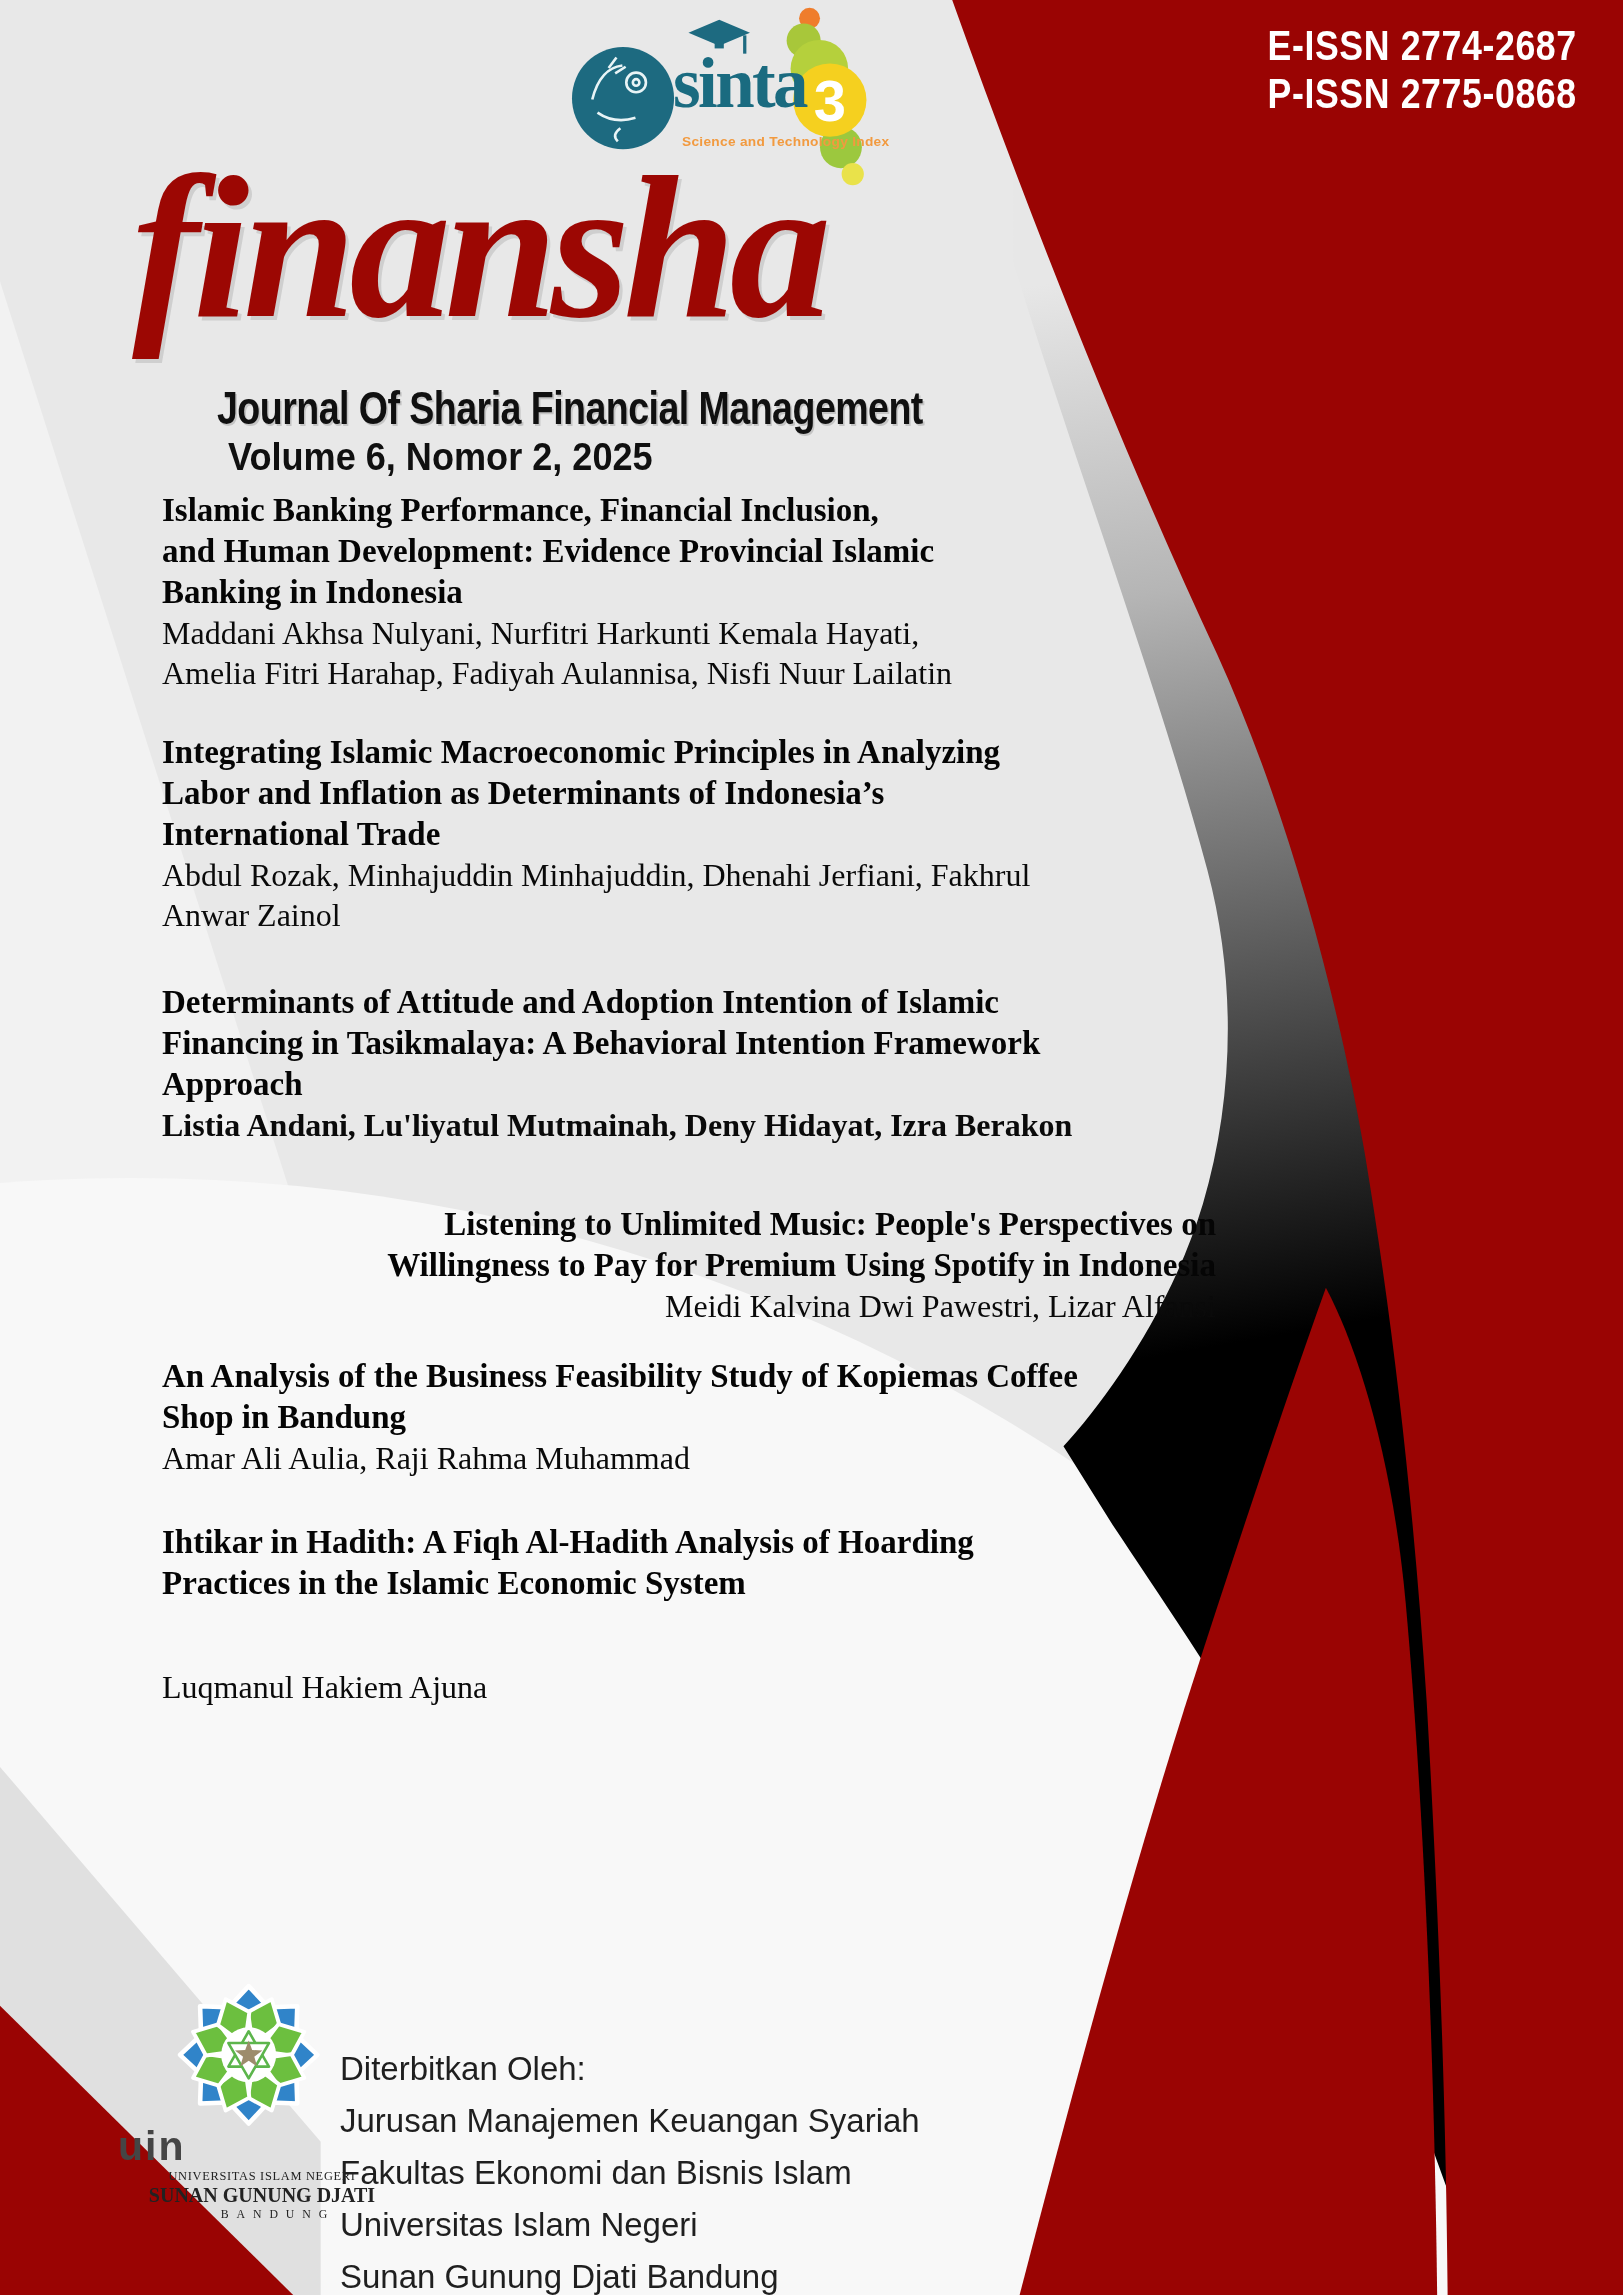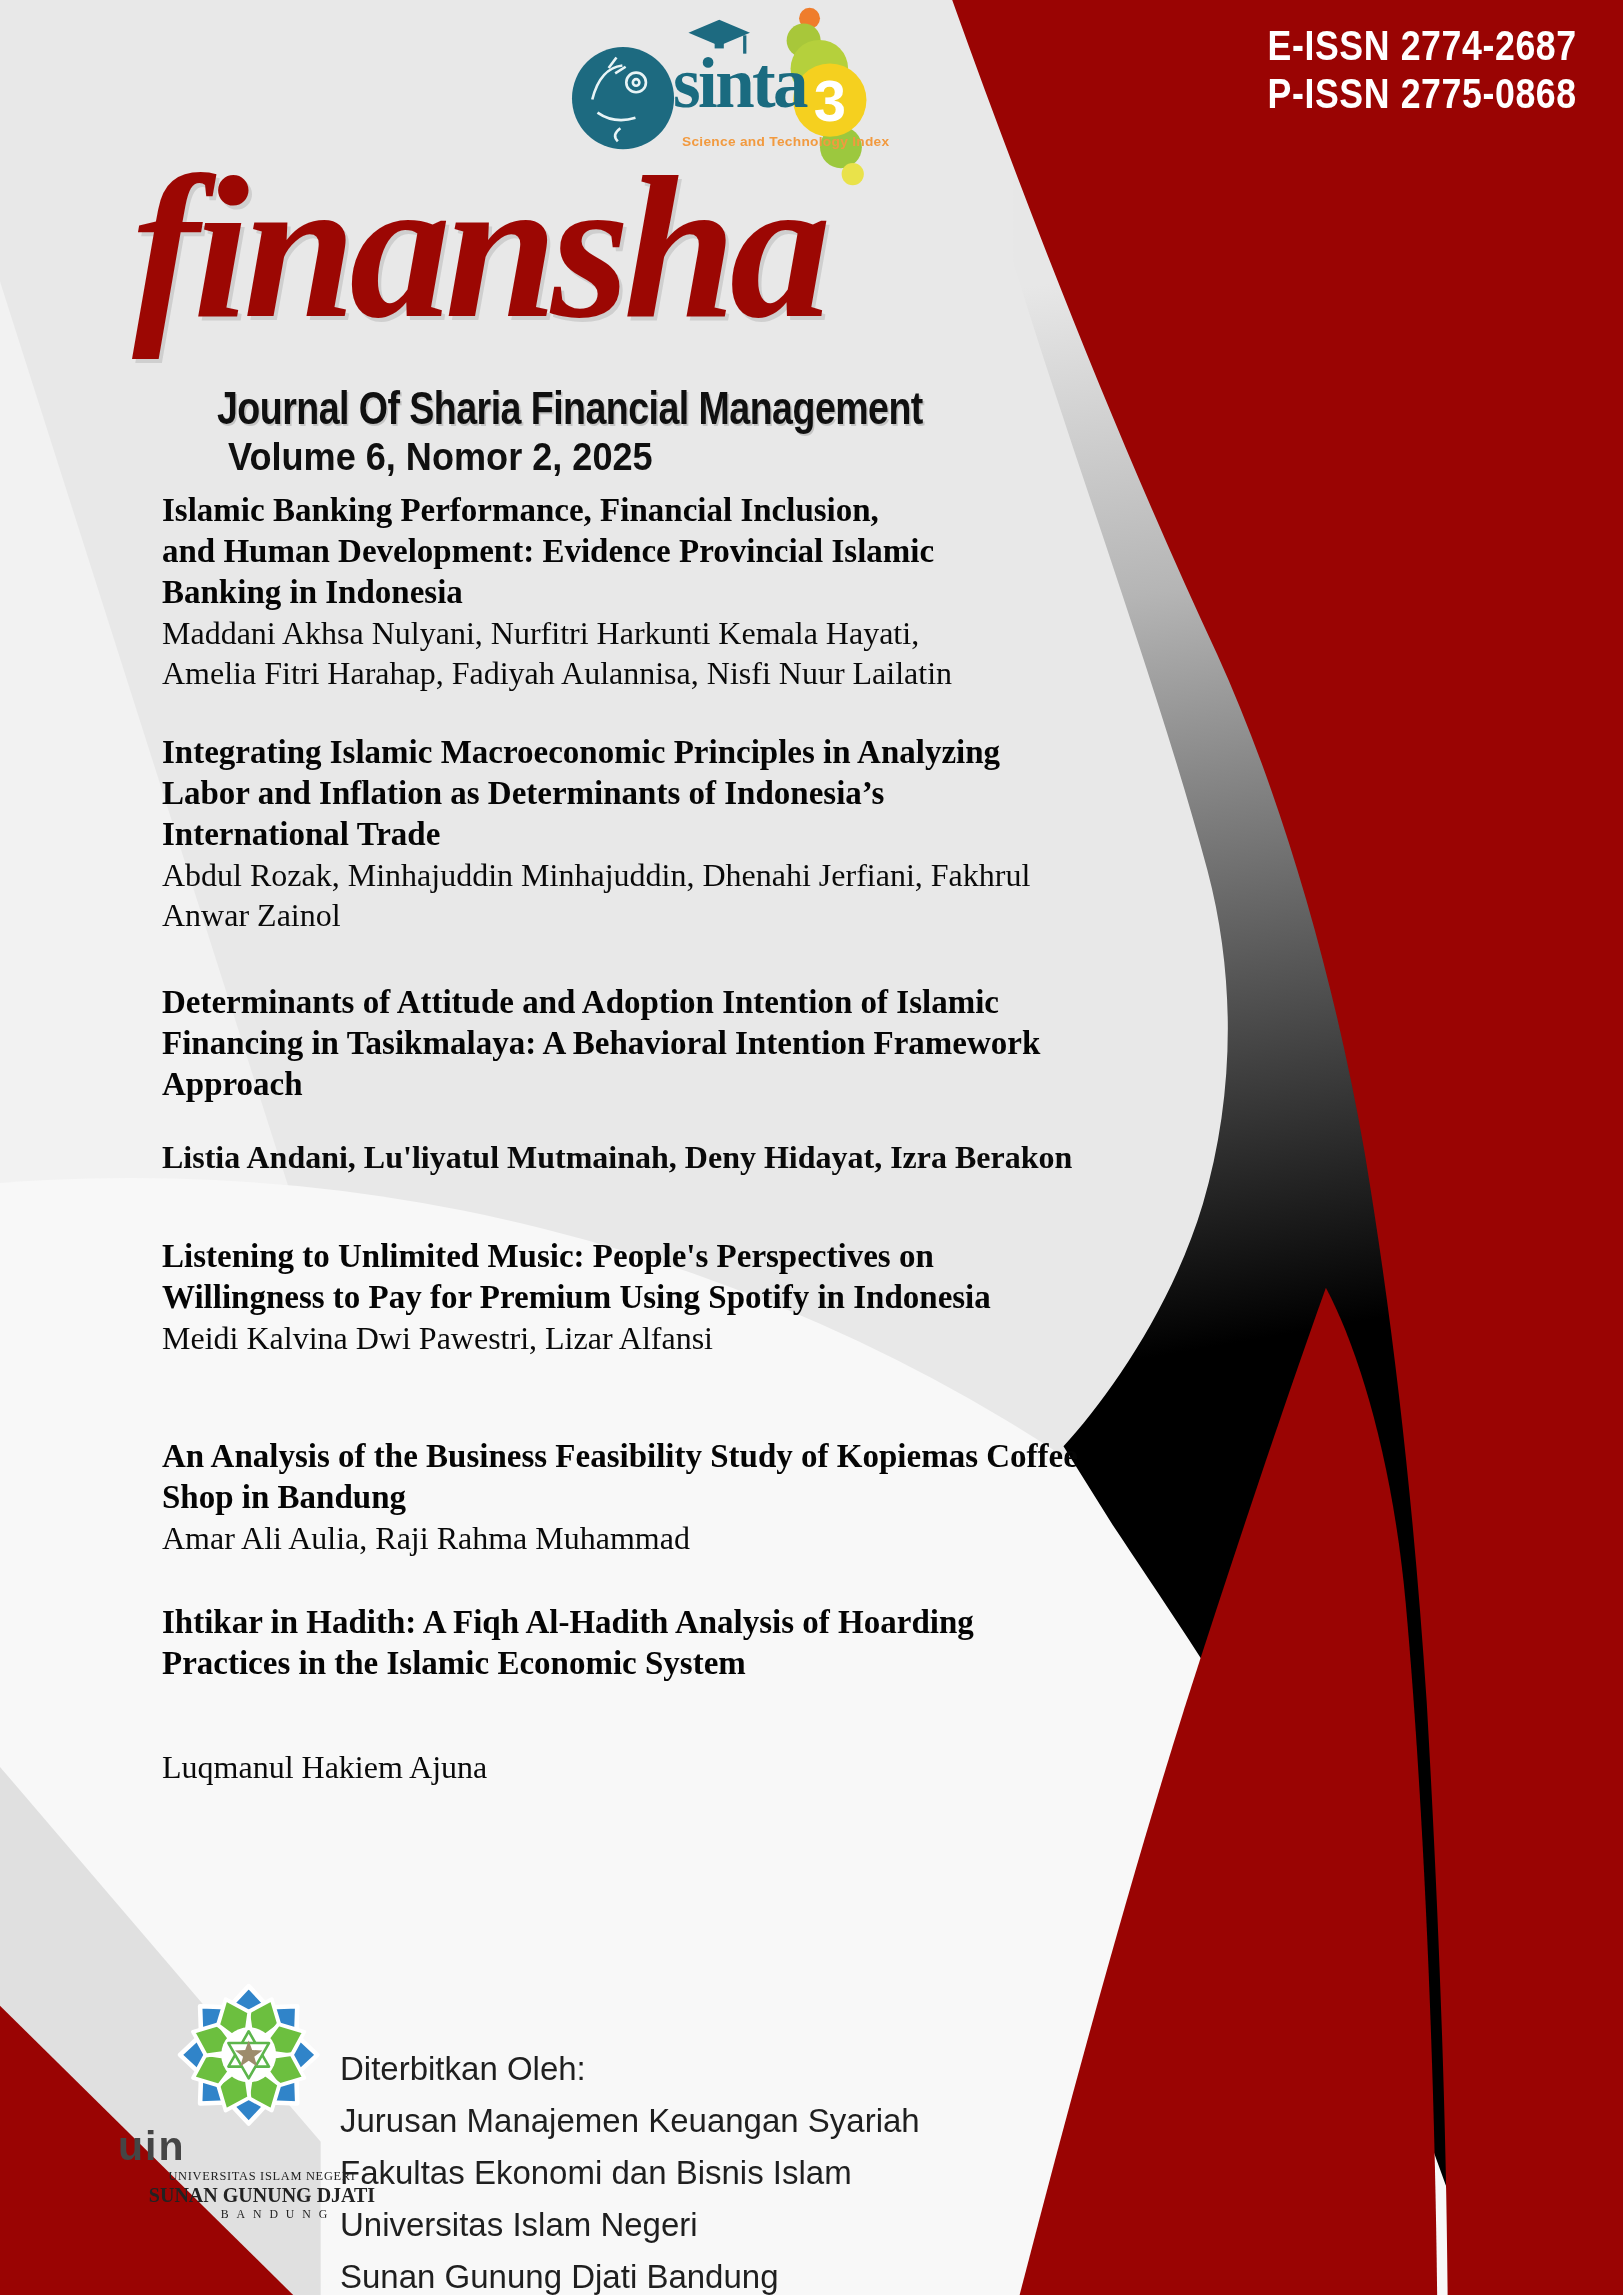--- a/index.html
+++ b/index.html
@@ -30,25 +30,25 @@
         text-shadow:2px 2px 0 rgba(90,90,90,.25);}
   .edition{position:absolute;left:228px;top:436px;color:#101010;
         font:700 38px/42px "Liberation Sans",sans-serif;
         transform:scaleX(.95);transform-origin:left top;}
 
   
   .articles{position:absolute;left:162px;top:490px;width:1054px;}
   .article{margin:0;}
   .article-title{font:700 33px/41px "Liberation Serif",serif;color:#050505;white-space:pre-line;}
   .article-authors{font:400 32px/40px "Liberation Serif",serif;color:#0a0a0a;white-space:pre-line;}
-  .article-authors.bold{font-weight:700;margin-top:32px;}
+  .article-authors.bold{font-weight:700;}
   .article:nth-child(1){margin-bottom:39px;}
   .article:nth-child(2){margin-bottom:47px;}
   .article:nth-child(3){margin-bottom:59px;}
-  .article:nth-child(4){margin-bottom:78px;}
+  .article:nth-child(4){margin-bottom:30px;text-align:right;}
   .article:nth-child(5){margin-bottom:44px;}
   .article:nth-child(6){margin-bottom:63px;}
 
   
   .uin-acronym{position:absolute;left:118px;top:2125px;width:288px;text-align:left;color:#454545;
         font:700 41px/42px "Liberation Sans",sans-serif;letter-spacing:2px;}
   .uin-line1{position:absolute;left:118px;top:2169px;width:288px;text-align:center;color:#222;
         font:400 12.4px/14.4px "Liberation Serif",serif;letter-spacing:0.7px;}
   .uin-line2{position:absolute;left:118px;top:2184px;width:288px;text-align:center;color:#222;
         font:700 20px/22px "Liberation Serif",serif;letter-spacing:0;}

